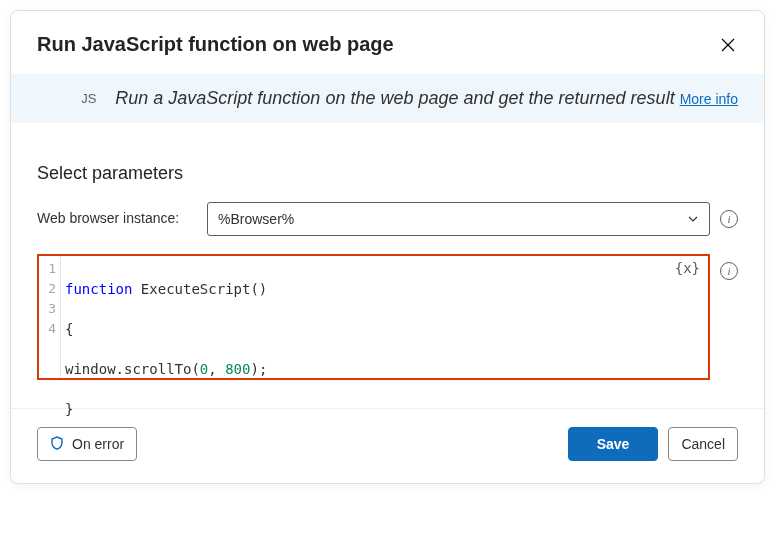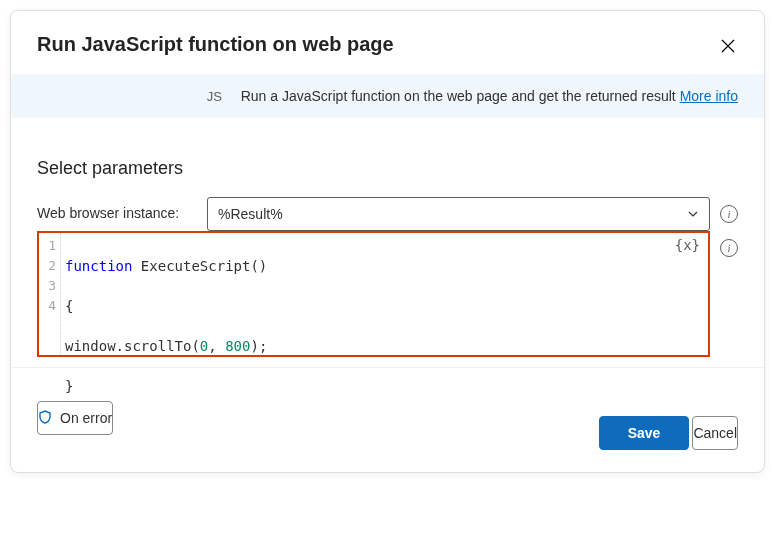--- a/index.html
+++ b/index.html
@@ -17,21 +17,21 @@
       width: 755px;
       border: 1px solid #e1dfdd;
       border-radius: 8px;
       box-shadow: 0 2px 8px rgba(0,0,0,0.06);
       background: #fff;
       overflow: hidden;
     }
     .dialog-header {
       display: flex;
       justify-content: space-between;
-      align-items: flex-end;
+      align-items: center;
       padding: 22px 26px 18px 26px;
     }
     .dialog-title {
       font-size: 20px;
       font-weight: 600;
       color: #242424;
     }
     .close-btn {
       background:none;border:none;cursor:pointer;
       width:20px;height:20px;display:flex;align-items:center;justify-content:center;
@@ -43,38 +43,39 @@
       align-items: center;
       gap: 12px;
       padding: 14px 26px;
       justify-content: flex-end;
     }
     .js-badge {
       font-size: 13px;
       color: #605e5c;
       width: 22px;
     }
-    .info-text { font-size: 14px; color: #323130; }
+    .info-text { font-size: 18px; color: #323130; font-style: italic; }
     .more-info {
       color: #0f6cbd;
       text-decoration: underline;
       cursor: pointer;
     }
     .content { padding: 24px 26px 10px 26px; }
     .section-title {
       font-size: 18px;
       font-weight: 400;
       color: #242424;
       margin-bottom: 18px;
       margin-top: 16px;
     }
     .param-row {
       display: flex;
       align-items: flex-start;
       gap: 10px;
+      margin-bottom: 18px;
     }
     .param-label {
       width: 160px;
       flex-shrink: 0;
       font-size: 14px;
       color: #323130;
       padding-top: 8px;
     }
     .param-field {
       flex: 1;
@@ -149,39 +150,39 @@
       display:flex;
       justify-content:space-between;
       align-items:center;
       padding: 18px 26px 22px 26px;
       border-top:1px solid #f0f0f0;
     }
     .btn {
       height:34px;
       border-radius:4px;
       font-size:14px;
-      padding:0 0;
+      padding:0 12px;
       cursor:pointer;
       display:inline-flex;
       align-items:center;
       gap:8px;
     }
     .btn-outline {
       background:#fff;
       border:1px solid #8a8886;
       color:#323130;
     }
     .btn-primary {
       background:#0f6cbd;
       border:1px solid #0f6cbd;
       color:#fff;
       font-weight:600;
       padding:0 28px;
     }
-    .btn-group { display:flex; gap:3px;margin-top:30px; }
+    .btn-group { display:flex; gap:10px; }
     .shield-icon svg { width:14px;height:14px;stroke:#0f6cbd;fill:none;stroke-width:1.4; }
   </style>
 </head>
 <body>
 
 <div class="dialog">
 
   <div class="dialog-header">
     <div class="dialog-title">Run JavaScript function on web page</div>
     <button class="close-btn">
@@ -198,21 +199,21 @@
     </div>
   </div>
 
   <div class="content">
     <div class="section-title">Select parameters</div>
 
     <div class="param-row">
       <div class="param-label">Web browser instance:</div>
       <div class="param-field">
         <div class="dropdown">
-          <span class="val">%Result%</span>
+          <span class="val">%Browser%</span>
           <span class="chevron">
             <svg viewBox="0 0 12 12">
                 <path d="M2 4 L6 8 L10 4" fill="none" stroke="#323130" stroke-width="1.2"></path>
               </svg>
           </span>
         </div>
         <span class="info-icon">i</span>
       </div>
     </div>
 

